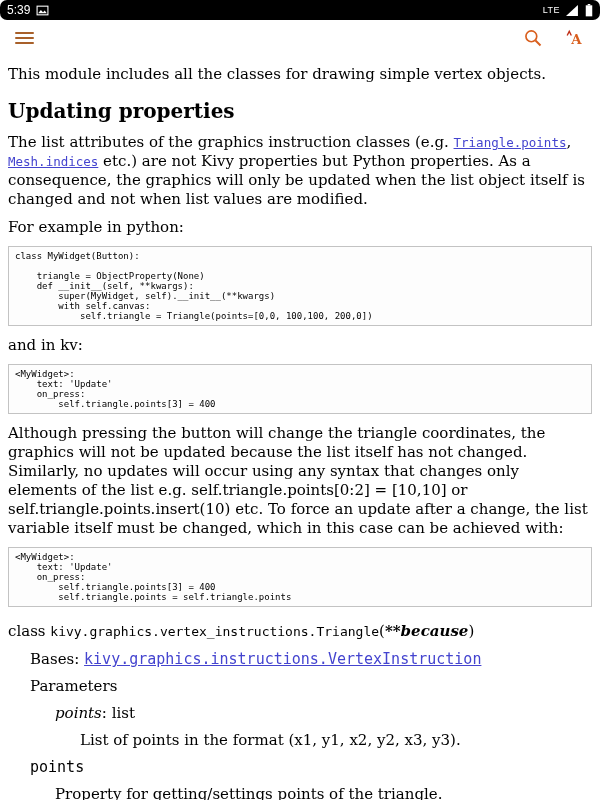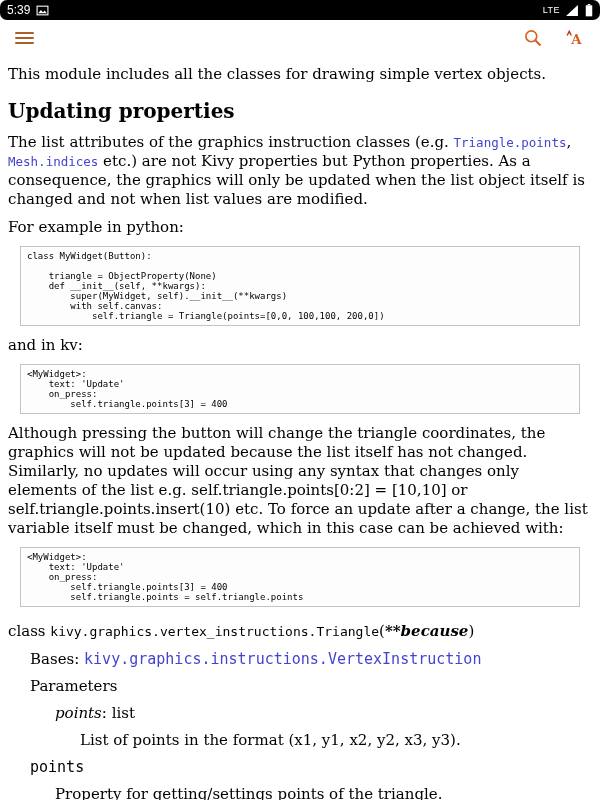--- a/index.html
+++ b/index.html
@@ -23,24 +23,24 @@
   .toolbar-spacer { flex:1; }
   .icon-btn { width:24px; height:24px; display:flex; align-items:center; justify-content:center;
               margin-left:16px; cursor:pointer; color:var(--accent); }
 
   
   .content { flex:1; overflow:hidden; padding:0 8px; }
   .intro { margin-top:-5px; }
   .body-text { font-size:15px; line-height:19px; margin:9px 0; }
   h2.section { font-size:20px; font-weight:bold; margin:15px 0 10px; }
   .codeblock { font-family:"DejaVu Sans Mono", monospace; font-size:9px; line-height:10px;
-               border:1px solid #c3c3c3; background:#fdfdfd; padding:4px 6px; margin:8px 12px 10px;
+               border:1px solid #c3c3c3; background:#fdfdfd; padding:4px 6px; margin:8px 0 10px;
                white-space:pre; overflow:hidden; }
   .code-link { font-family:"DejaVu Sans Mono", monospace; color:var(--link);
-               cursor:pointer; }
+               text-decoration:underline; cursor:pointer; }
   .inline-code-link { font-size:12.5px; }
 
   .sig { margin:14px 0 4px; font-size:15px; line-height:20px; }
   .sig .kw { }
   .sig .name { font-family:"DejaVu Sans Mono", monospace; font-size:13px;text-align:center; }
   .sig .args { font-style:italic; font-weight:bold; }
   .def-body { padding-left:22px; }
   .def-body p { font-size:15px; line-height:19px; margin:8px 0; }
   .bases-link { font-size:15px; }
   .indent-1 { padding-left:25px; }

